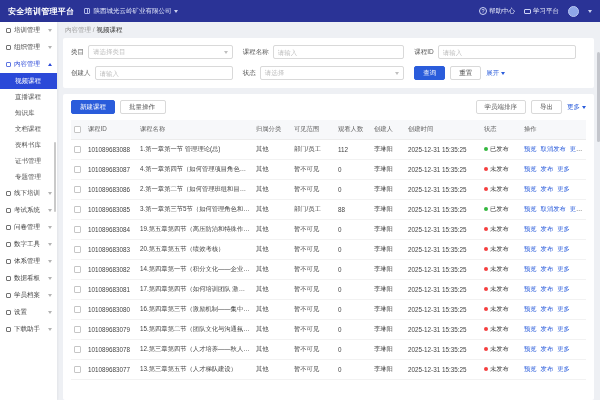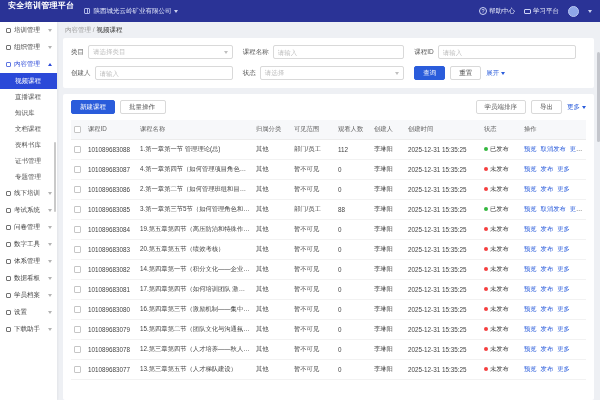--- a/index.html
+++ b/index.html
@@ -1,20 +1,20 @@
 <!DOCTYPE html>
 <html><head>
 <meta charset="utf-8">
 <style>
   *{box-sizing:border-box;margin:0;padding:0}
   html,body{width:600px;height:400px;overflow:hidden}
   body{font-family:"Liberation Sans","DejaVu Sans",sans-serif;font-size:6.5px;color:#333;background:#eef0f4}
 
   
-  .topbar{height:22px;background:#2a3396;display:flex;color:#fff;padding:0 8px;gap:10px}
+  .topbar{height:22px;background:#2a3396;display:flex;align-items:center;color:#fff;padding:0 8px;gap:10px}
   .brand{font-size:8px;font-weight:bold;letter-spacing:.3px;white-space:nowrap}
   .company{display:flex;align-items:center;gap:3px;font-size:6.5px;color:#dde2f7;cursor:pointer}
   .grid-ic{width:6px;height:6px;border:1px solid #aeb6e8;border-radius:1px;position:relative}
   .grid-ic:before{content:"";position:absolute;left:2px;top:0;bottom:0;width:1px;background:#aeb6e8}
   .caret-w{width:0;height:0;border-left:2.5px solid transparent;border-right:2.5px solid transparent;border-top:3px solid #c9cfee}
   .top-right{margin-left:auto;display:flex;align-items:center;gap:9px;font-size:6.5px;color:#e8ebfa}
   .help-ic{width:8px;height:8px;border:1px solid #cdd4f5;border-radius:50%;font-size:5.5px;line-height:7px;text-align:center;display:inline-block}
   .mon-ic{width:7px;height:5px;border:1px solid #cdd4f5;border-radius:1px;display:inline-block}
   .tr-item{display:flex;align-items:center;gap:2px;cursor:pointer}
   .avatar{width:11px;height:11px;border-radius:50%;background:#8fa7e8;border:1px solid #b9c6f2}

